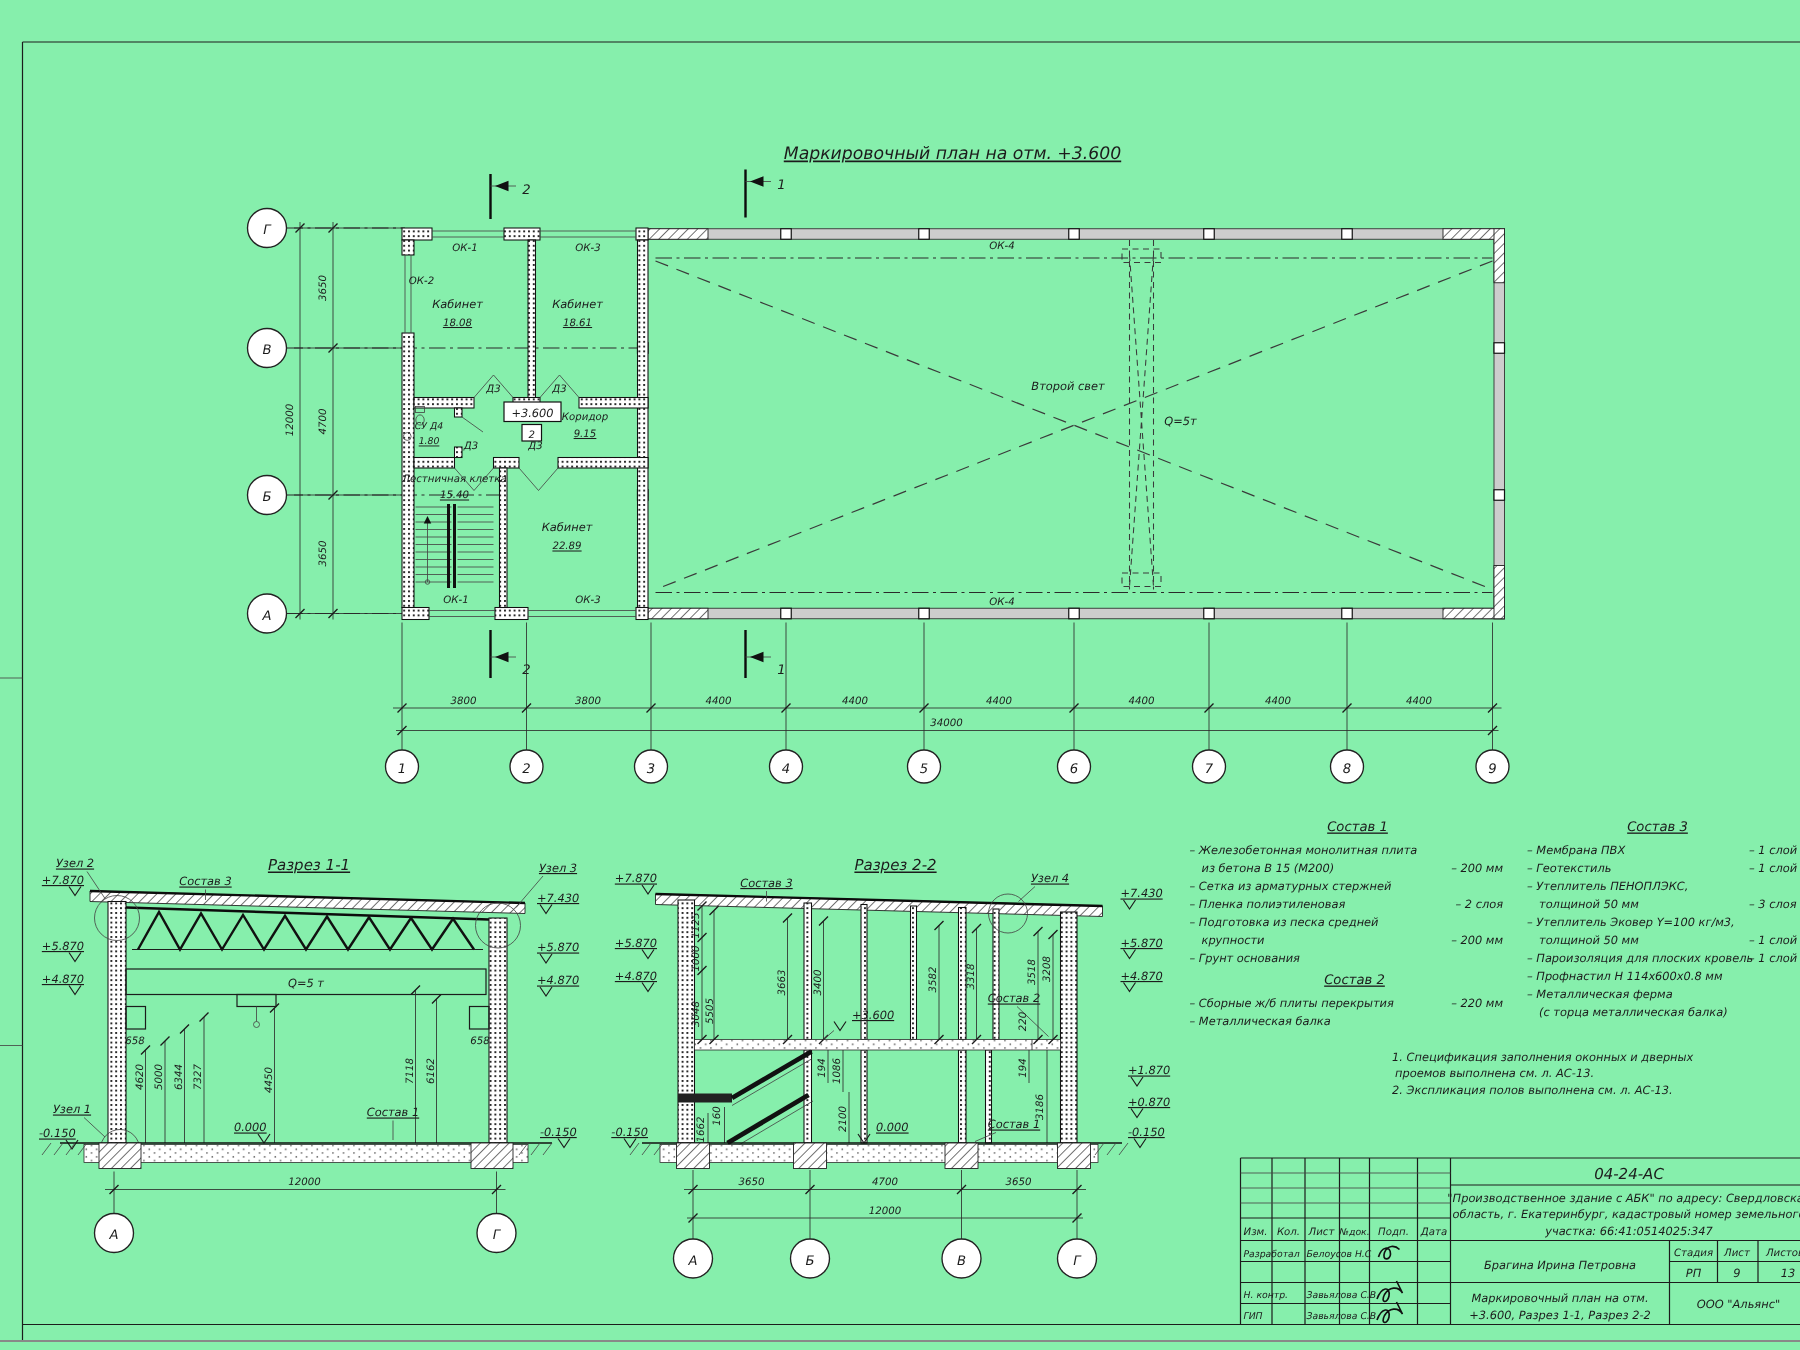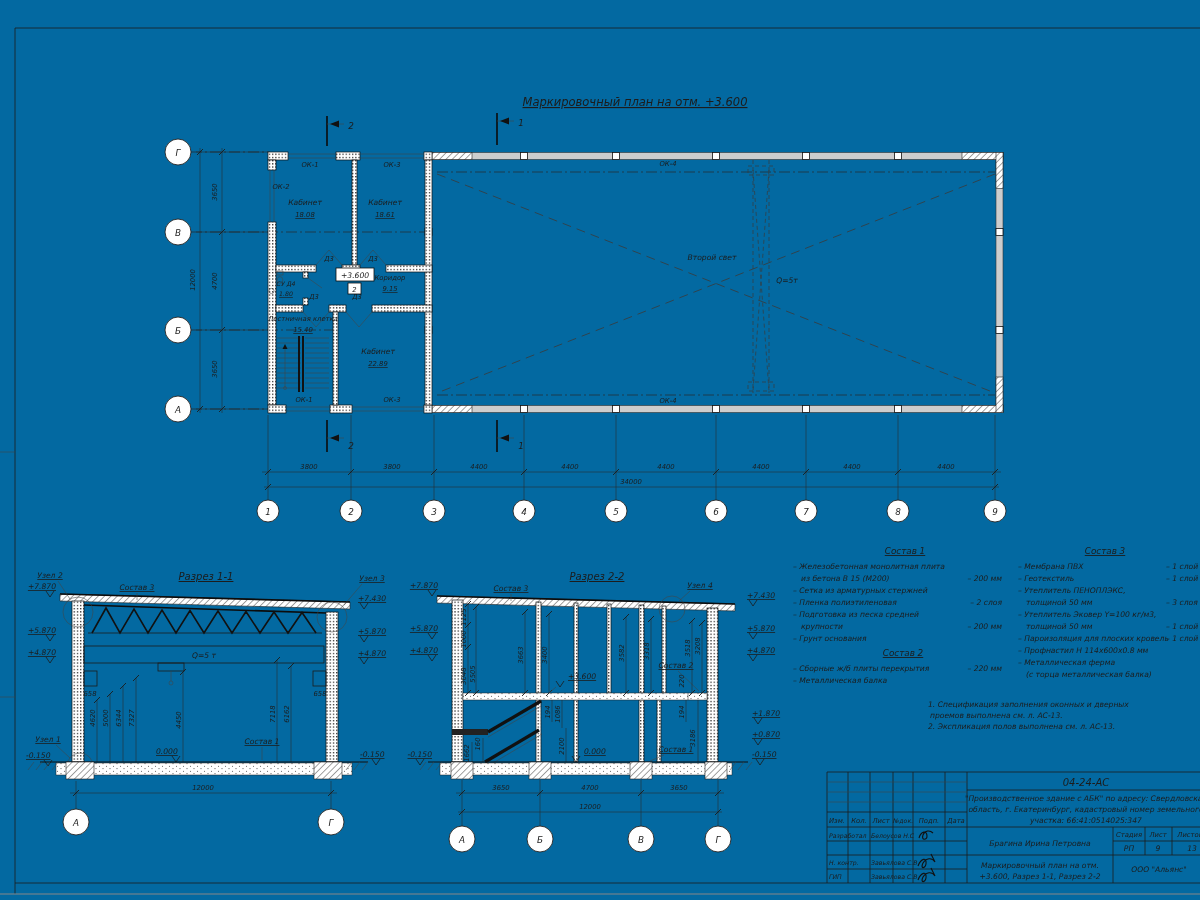--- a/index.html
+++ b/index.html
@@ -1,16 +1,16 @@
 <!DOCTYPE html>
 <html><head>
 <meta charset="utf-8">
 <style>
   html,body{margin:0;padding:0;background:#fff;}
-  #sheet{position:relative;width:1200px;height:900px;background:#0369a1;overflow:hidden;}
+  #sheet{position:relative;width:1200px;height:900px;background:#86efac;overflow:hidden;}
   svg text{font-family:"DejaVu Sans",sans-serif;font-style:italic;fill:#1c1c1c;}
   .t6{font-size:6.2px}.t7{font-size:6.8px}.t8{font-size:7.6px}.t9{font-size:8.8px}
   .t10{font-size:10px}.t11{font-size:11.5px}
   .mid{text-anchor:middle}.end{text-anchor:end}
   .u{text-decoration:underline}
   .ln{stroke:#1c1c1c;stroke-width:.8;fill:none}
   .lk{stroke:#0c0c0c;stroke-width:1.6;fill:none}
   .lt{stroke:#444;stroke-width:.55;fill:none}
   .dim{stroke:#2a2a2a;stroke-width:.55;fill:none}
   .tk{stroke:#1c1c1c;stroke-width:.9;fill:none}

